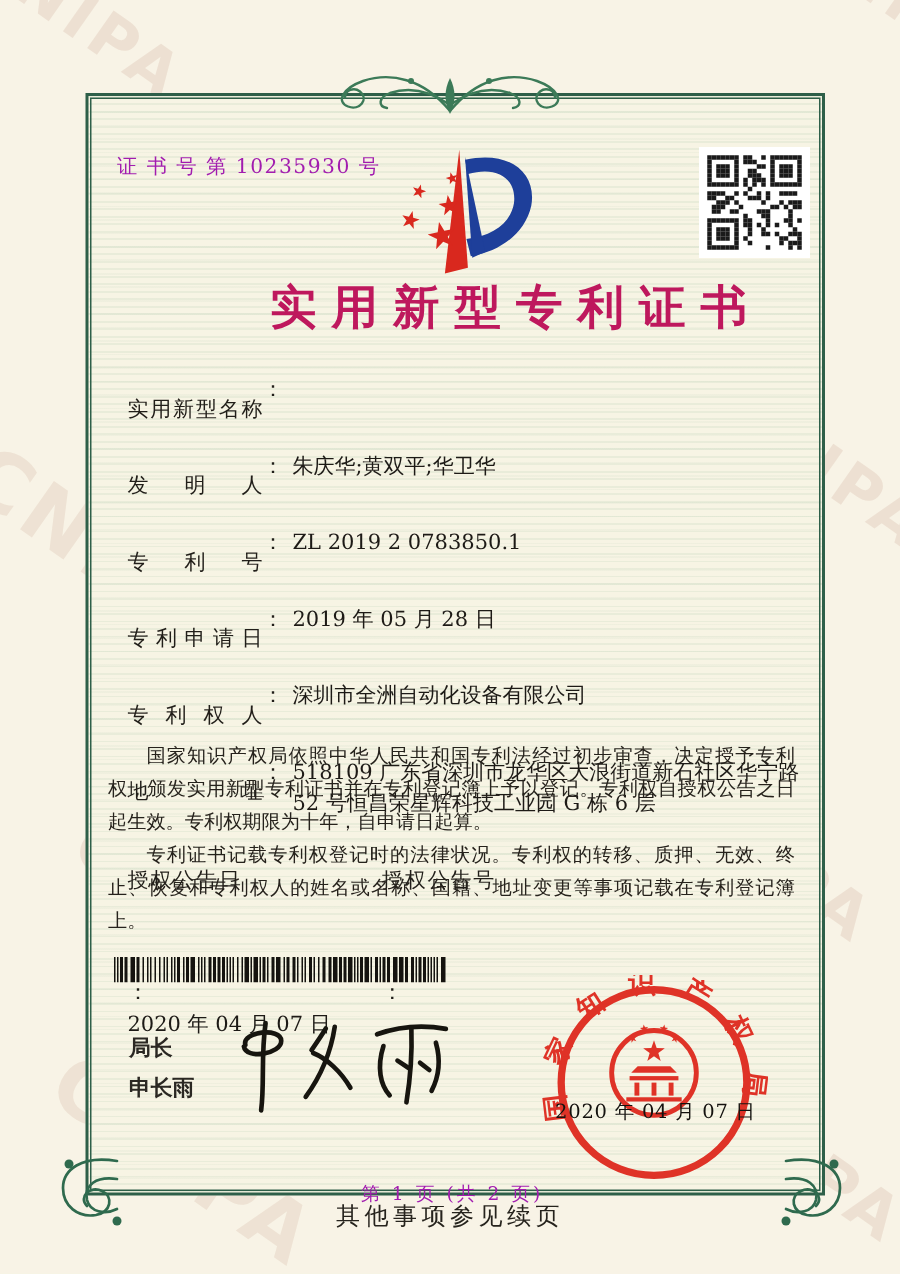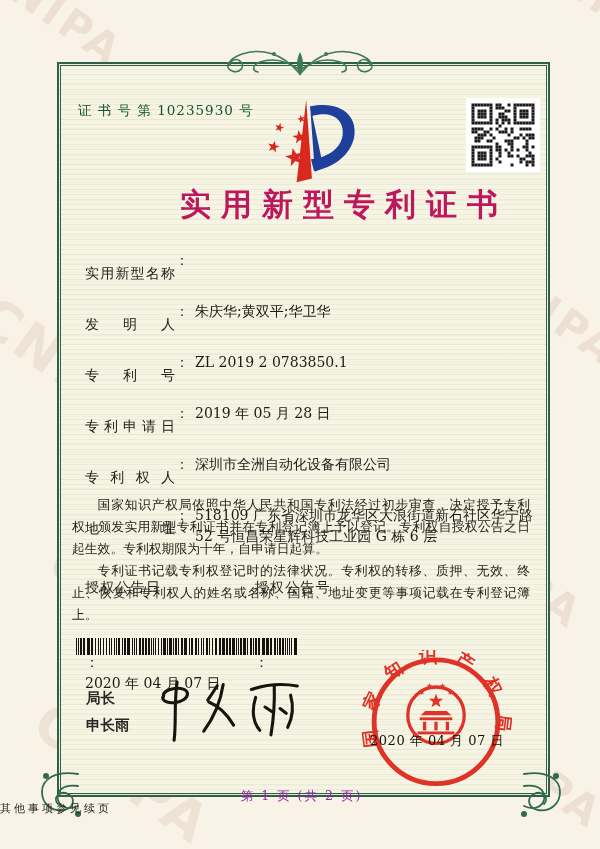--- a/index.html
+++ b/index.html
@@ -26,21 +26,21 @@
     background:
       repeating-linear-gradient(0deg, rgba(110,165,125,0.10) 0 1px, rgba(0,0,0,0) 1px 5px),
       repeating-linear-gradient(0deg, rgba(140,180,150,0.07) 0 1px, rgba(0,0,0,0) 1px 9px),
       #f7f4e4;
   }
   .frame-inner{position:absolute;inset:1px;border:1px solid #2e5f49;}
   .ornament{position:absolute;z-index:3;}
   
   .cert-no{
     position:absolute;left:78px;top:102px;z-index:4;
-    font-size:13.5px;letter-spacing:1px;color:#14532d;
+    font-size:13.5px;letter-spacing:1px;color:#a21caf;
   }
   .logo{position:absolute;left:250px;top:94px;z-index:4;}
   .qr{position:absolute;left:466px;top:98px;width:74px;height:74px;background:#ffffff;z-index:4;}
   .title{
     position:absolute;left:0;top:184px;width:600px;z-index:4;
     text-align:center;font-size:31px;font-weight:600;
     letter-spacing:10px;color:#be185d;margin-left:44px;
   }
   
   .fields{position:absolute;left:85px;top:250px;width:450px;z-index:4;}
@@ -61,38 +61,38 @@
     position:absolute;left:72px;top:494px;width:458px;z-index:4;
     font-size:12.8px;line-height:1.72;text-align:justify;
     color:#26221c;font-style:oblique 7deg;
   }
   .bodytext p{margin:0;text-indent:2em;}
   
   .barcode{position:absolute;left:76px;top:638px;z-index:4;height:17px;}
   
   .sig-labels{
     position:absolute;left:86px;top:686px;z-index:4;
-    font-family:Liberation Mono, monospace;
+    font-family:Liberation Serif, serif;
     font-size:14.5px;font-weight:600;color:#2b2823;line-height:27px;
   }
   .sig-script{position:absolute;left:148px;top:668px;z-index:5;}
   
   .seal{position:absolute;left:360px;top:650px;z-index:4;opacity:0.92;}
   .seal-date{
     position:absolute;left:362px;top:732px;width:150px;z-index:6;
     text-align:center;font-size:13px;letter-spacing:0.5px;color:#14120f;
   }
   
   .page-info{
     position:absolute;left:57px;top:766px;width:489px;z-index:4;
     text-align:center;font-size:12.5px;letter-spacing:2px;color:#a21caf;margin-top:22px;
   }
   .cont-note{
     position:absolute;left:0;top:801px;width:600px;z-index:4;
-    font-size:11px;letter-spacing:3px;color:#26231d;
+    text-align:center;font-size:16px;letter-spacing:3px;color:#26231d;
     font-style:oblique 7deg;
   }
 </style>
 </head>
 <body>
 
 <div class="wm" style="left:-28px;top:-14px;">CNIPA</div>
 <div class="wm" style="left:520px;top:-26px;">CNIPA</div>
 <div class="wm" style="left:328px;top:238px;">CNIPA</div>
 <div class="wm big" style="left:-34px;top:336px;">CNIPA</div>

